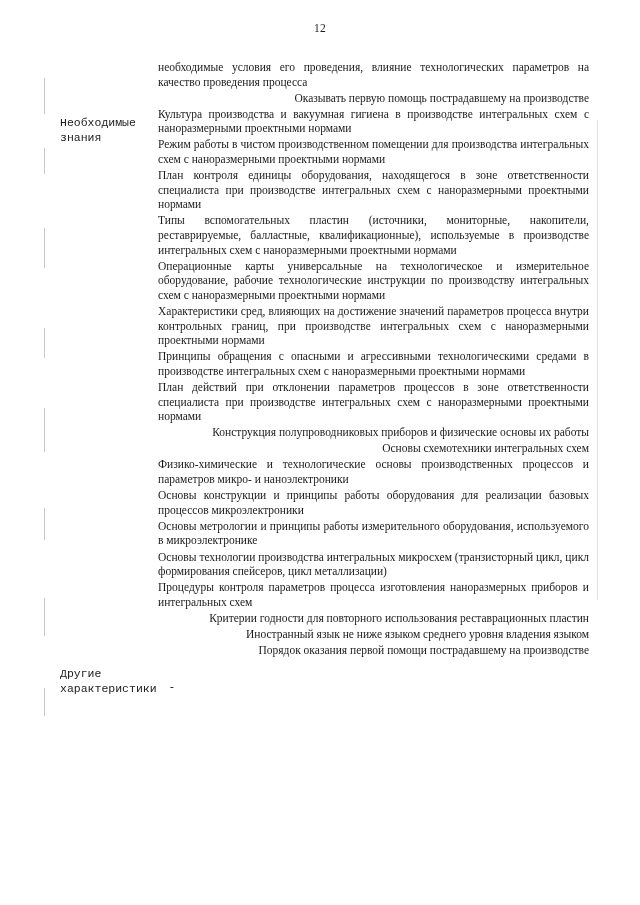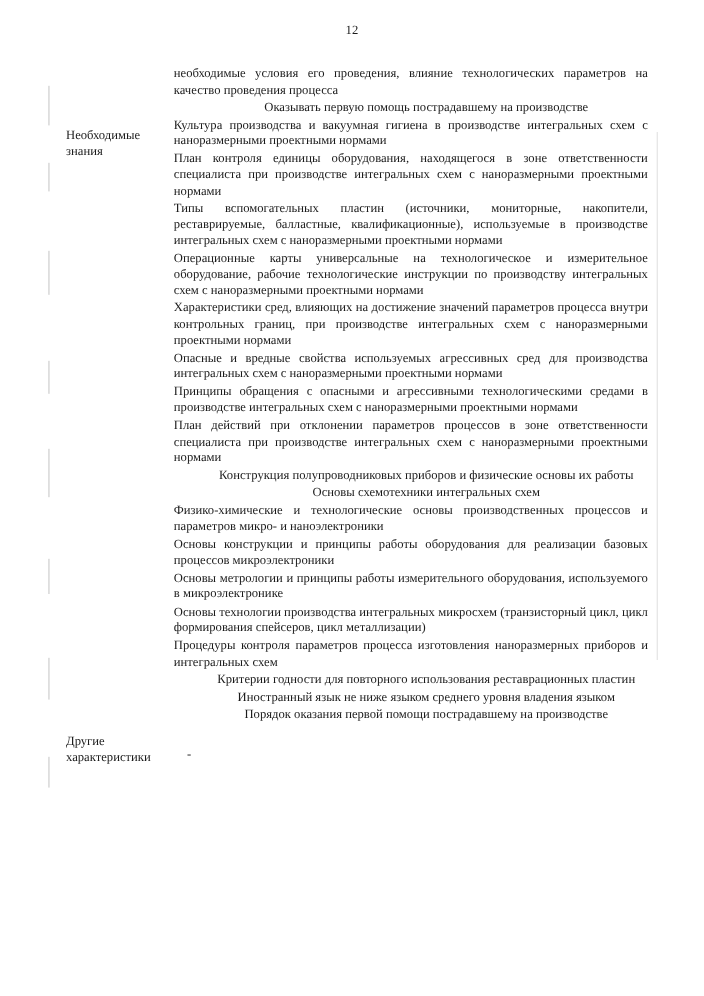--- a/index.html
+++ b/index.html
@@ -45,37 +45,38 @@
     width: 108px;
     flex: 0 0 108px;
     box-sizing: border-box;
     padding-right: 6px;
     font-size: 11.5px;
     line-height: 14.6px;
   }
   .col-label .lbl {
     display: block;
     padding-left: 12px;
+    font-family: Liberation Mono, monospace;
   }
   .col-content {
     flex: 1 1 auto;
     box-sizing: border-box;
     padding-left: 2px;
     padding-right: 4px;
   }
   .entry {
     font-size: 11.5px;
     line-height: 14.6px;
     margin: 0 0 1.5px 0;
     text-align: justify;
     text-justify: inter-word;
     hyphens: none;
   }
   .entry.last-line-left {
-    text-align: center;
+    text-align: right;
     margin-left: 28px;
   }
   .label-spacer {
     height: 56px;
   }
   .second-row {
     margin-top: 8px;
     gap: 12px;
   }
   .dash {
@@ -129,25 +130,25 @@
     <div class="row">
       <div class="col-label">
         <div class="label-spacer"></div>
         <span class="lbl">Необходимые</span>
         <span class="lbl">знания</span>
       </div>
       <div class="col-content">
         <p class="entry">необходимые условия его проведения, влияние технологических параметров на качество проведения процесса</p>
         <p class="entry last-line-left">Оказывать первую помощь пострадавшему на производстве</p>
         <p class="entry">Культура производства и вакуумная гигиена в производстве интегральных схем с наноразмерными проектными нормами</p>
+        <p class="entry">Режим работы в чистом производственном помещении для производства интегральных схем с наноразмерными проектными нормами</p>
         <p class="entry">План контроля единицы оборудования, находящегося в зоне ответственности специалиста при производстве интегральных схем с наноразмерными проектными нормами</p>
         <p class="entry">Типы вспомогательных пластин (источники, мониторные, накопители, реставрируемые, балластные, квалификационные), используемые в производстве интегральных схем с наноразмерными проектными нормами</p>
         <p class="entry">Операционные карты универсальные на технологическое и измерительное оборудование, рабочие технологические инструкции по производству интегральных схем с наноразмерными проектными нормами</p>
         <p class="entry">Характеристики сред, влияющих на достижение значений параметров процесса внутри контрольных границ, при производстве интегральных схем с наноразмерными проектными нормами</p>
-        <p class="entry">Опасные и вредные свойства используемых агрессивных сред для производства интегральных схем с наноразмерными проектными нормами</p>
         <p class="entry">Принципы обращения с опасными и агрессивными технологическими средами в производстве интегральных схем с наноразмерными проектными нормами</p>
         <p class="entry">План действий при отклонении параметров процессов в зоне ответственности специалиста при производстве интегральных схем с наноразмерными проектными нормами</p>
         <p class="entry last-line-left">Конструкция полупроводниковых приборов и физические основы их работы</p>
         <p class="entry last-line-left">Основы схемотехники интегральных схем</p>
         <p class="entry">Физико-химические и технологические основы производственных процессов и параметров микро- и наноэлектроники</p>
         <p class="entry">Основы конструкции и принципы работы оборудования для реализации базовых процессов микроэлектроники</p>
         <p class="entry">Основы метрологии и принципы работы измерительного оборудования, используемого в микроэлектронике</p>
         <p class="entry">Основы технологии производства интегральных микросхем (транзисторный цикл, цикл формирования спейсеров, цикл металлизации)</p>
         <p class="entry">Процедуры контроля параметров процесса изготовления наноразмерных приборов и интегральных схем</p>
         <p class="entry last-line-left">Критерии годности для повторного использования реставрационных пластин</p>

